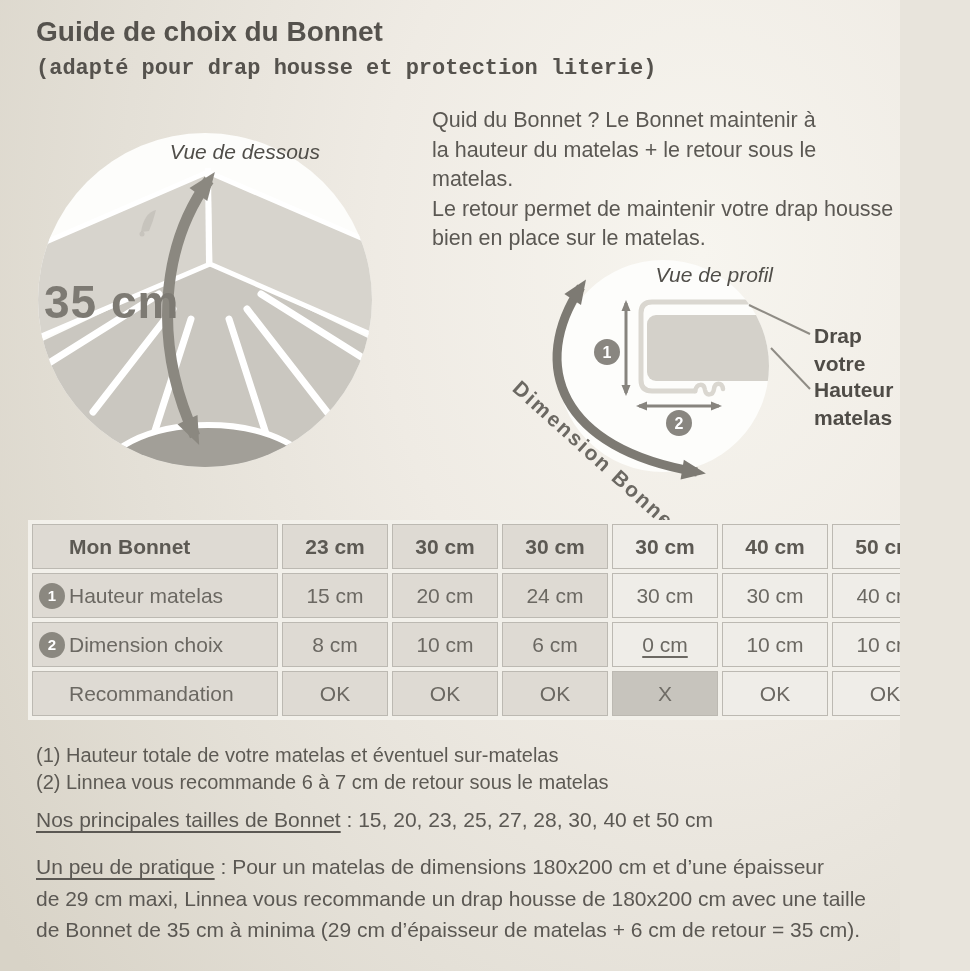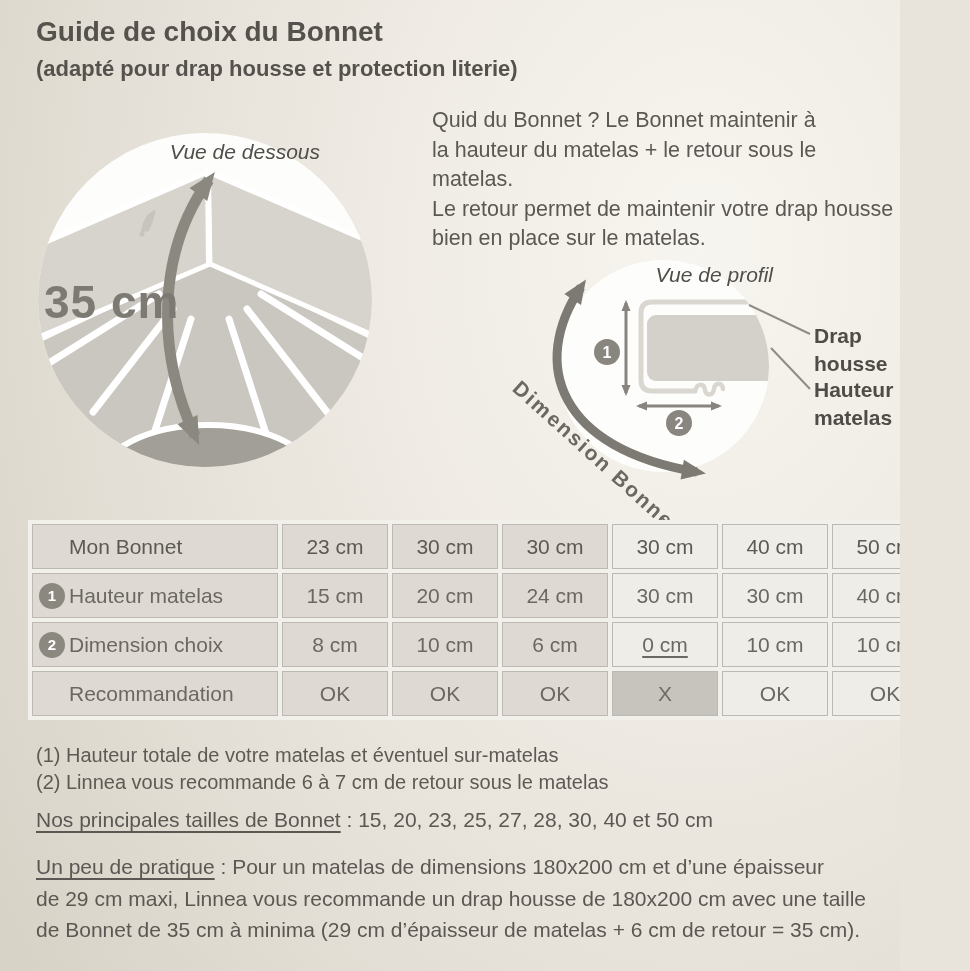--- a/index.html
+++ b/index.html
@@ -15,36 +15,36 @@
   .dlabel{font-weight:bold;font-size:21px;color:#4f4c47;line-height:28px;}
   .curved{font-weight:bold;font-size:21px;color:#6b6862;white-space:nowrap;
     transform:rotate(42deg);transform-origin:0 0;letter-spacing:2px;}
   table.bonnet{border-collapse:separate;border-spacing:4px;background:#f2f0ea;
     table-layout:fixed;width:914px;}
   table.bonnet td{border:1px solid #bcb9b2;background:#dedad3;height:41px;
     text-align:center;vertical-align:middle;font-size:21px;color:#6b6862;}
   table.bonnet td.light{background:#efede8;}
   table.bonnet td.x{background:#c7c4bd;color:#6f6c66;}
   table.bonnet td.lbl{text-align:left;padding-left:36px;position:relative;}
-  table.bonnet tr.hdr td{font-weight:normal;color:#5c5953;}
+  table.bonnet tr.hdr td{font-weight:bold;color:#5c5953;}
   .badge{position:absolute;left:6px;top:50%;transform:translateY(-50%);
     width:26px;height:26px;border-radius:50%;background:#8b8880;color:#fff;
     font-size:15px;font-weight:bold;line-height:26px;text-align:center;}
   .u{text-decoration:underline;text-underline-offset:4px;}
   .foot{font-size:20px;line-height:27px;color:#5d5a54;}
   .sizes{font-size:21px;color:#5b5853;}
   .practice{font-size:21px;color:#5b5853;line-height:31.5px;}
 </style>
 </head>
 <body>
 
 <div class="page">
 
   <div class="abs title" style="left:36px;top:16px;">Guide de choix du Bonnet</div>
-  <div class="abs subtitle" style="left:36px;top:56px;">(adapté pour drap housse et protection literie)</div>
+  <div class="abs subtitle" style="left:36px;top:56px;font-family:Liberation Mono, monospace;">(adapté pour drap housse et protection literie)</div>
 
   <div class="abs intro" style="left:432px;top:106px;">
     <div>Quid du Bonnet ? Le Bonnet maintenir à</div>
     <div>la hauteur du matelas + le retour sous le matelas.</div>
     <div>Le retour permet de maintenir votre drap housse</div>
     <div>bien en place sur le matelas.</div>
   </div>
 
   <svg class="abs" style="left:23px;top:118px;" width="360" height="360" viewBox="0 0 360 360">
     <defs>
@@ -101,21 +101,21 @@
     <line x1="111" y1="58" x2="111" y2="148" stroke="#87847e" stroke-width="3" marker-start="url(#arrowS)" marker-end="url(#arrowS)"></line>
     <line x1="124" y1="161" x2="204" y2="161" stroke="#87847e" stroke-width="3" marker-start="url(#arrowS)" marker-end="url(#arrowS)"></line>
     <path d="M66,42 C14,120 44,204 182,227" fill="none" stroke="#7d7a73" stroke-width="9" marker-start="url(#arrowB)" marker-end="url(#arrowB)"></path>
     <circle cx="92" cy="107" r="13" fill="#898680"></circle>
     <text x="92" y="113" text-anchor="middle" font-size="16" font-weight="bold" fill="#ffffff" font-family="Liberation Sans, sans-serif">1</text>
     <circle cx="164" cy="178" r="13" fill="#898680"></circle>
     <text x="164" y="184" text-anchor="middle" font-size="16" font-weight="bold" fill="#ffffff" font-family="Liberation Sans, sans-serif">2</text>
   </svg>
   <div class="abs caption" style="left:553px;top:263px;width:220px;">Vue de profil</div>
   <div class="abs curved" style="left:524px;top:376px;">Dimension Bonnet</div>
-  <div class="abs dlabel" style="left:814px;top:322px;">Drap housse</div>
+  <div class="abs dlabel" style="left:814px;top:322px;">Drap votre</div>
   <div class="abs dlabel" style="left:814px;top:376px;width:110px;">Hauteur matelas</div>
 
   <div class="abs" style="left:28px;top:520px;">
     <table class="bonnet">
       <colgroup>
         <col style="width:246px">
           <col style="width:106px">
           <col style="width:106px">
         <col style="width:106px">
           <col style="width:106px">

